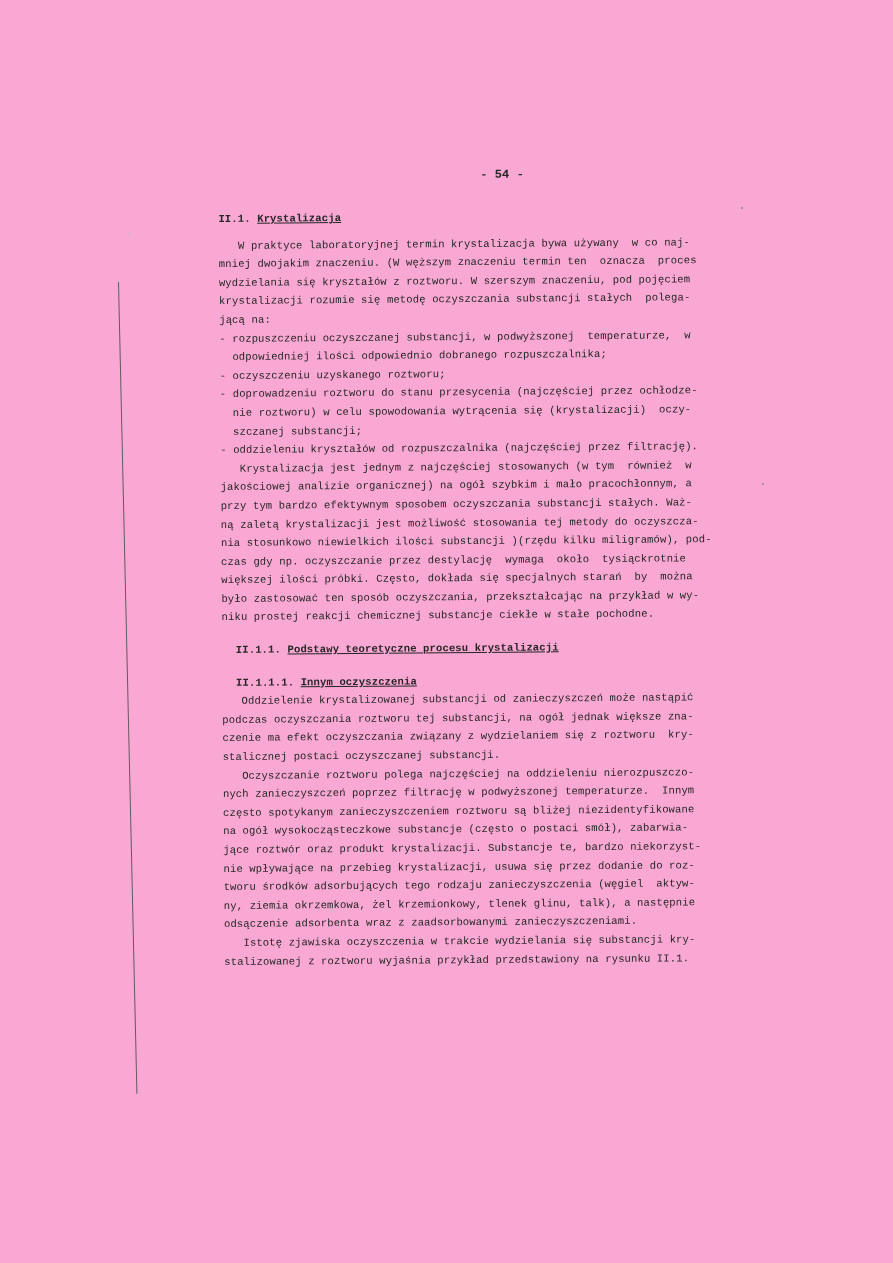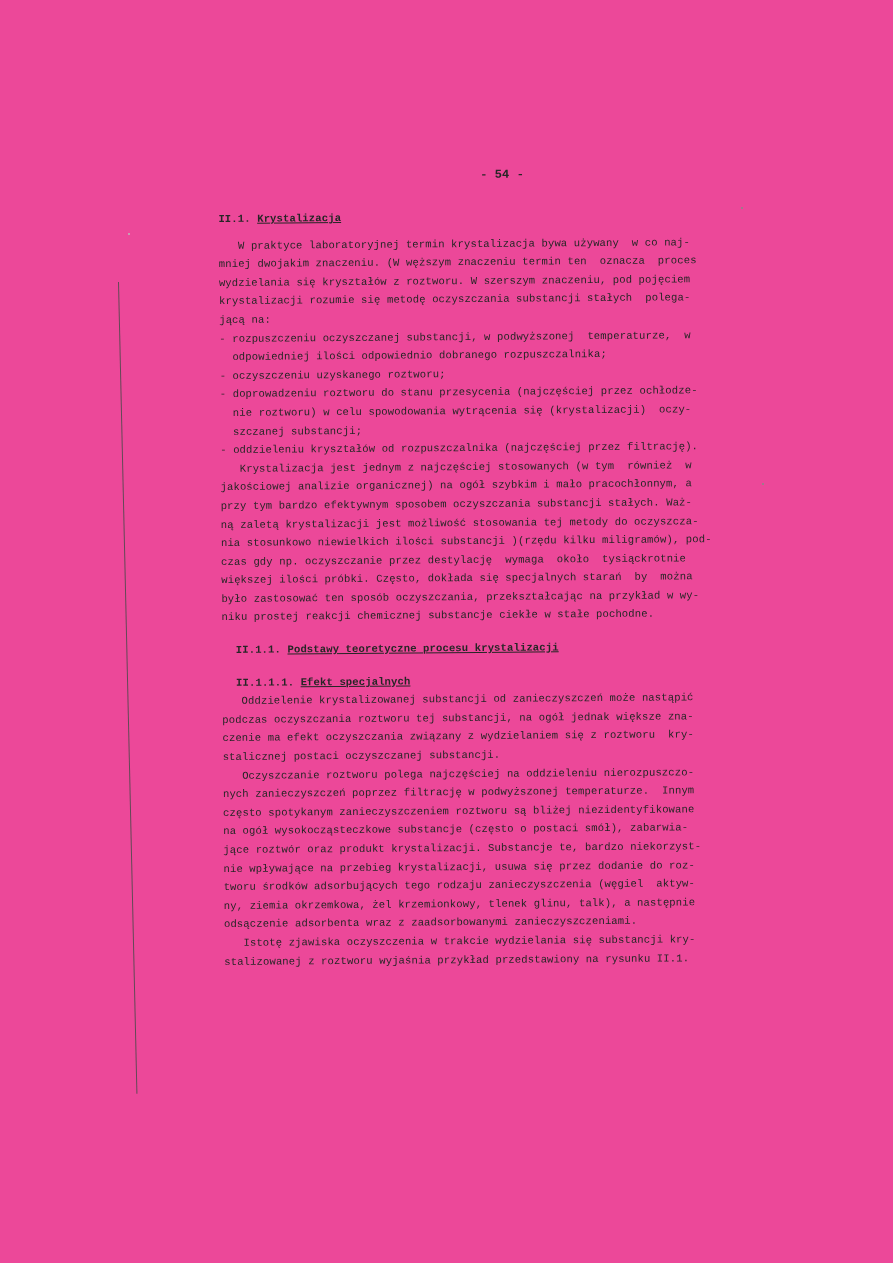--- a/index.html
+++ b/index.html
@@ -1,19 +1,19 @@
 <!DOCTYPE html>
 <html><head>
   <meta charset="utf-8">
   <style>
     html, body { margin: 0; padding: 0; background: #ffffff; }
     body { width: 893px; height: 1263px; position: relative; overflow: hidden; }
     .page {
       position: absolute; left: 0; top: 0; width: 893px; height: 1263px;
-      background: #ec4899;
+      background: #f9a8d4;
     }
     .margin-line {
       position: absolute; left: 118px; top: 282px; width: 1.4px; height: 812px;
       background: #4a4a4a; transform: rotate(-1.3deg); transform-origin: top left;
       opacity: 0.85;
     }
     .content {
       position: absolute; left: 218px; top: 170px; width: 560px;
       font-family: "Liberation Mono", "DejaVu Sans Mono", monospace;
       font-size: 10.6px; color: #262626; letter-spacing: 0.1px;
@@ -80,21 +80,21 @@
       <div class="line">czas gdy np. oczyszczanie przez destylację  wymaga  około  tysiąckrotnie</div>
       <div class="line">większej ilości próbki. Często, dokłada się specjalnych starań  by  można</div>
       <div class="line">było zastosować ten sposób oczyszczania, przekształcając na przykład w wy-</div>
       <div class="line">niku prostej reakcji chemicznej substancje ciekłe w stałe pochodne.</div>
     </div>
 
     <div class="gap-md"></div>
     <div class="line heading" style="padding-left:14px;"><span>II.1.1.</span> <span class="u">Podstawy teoretyczne procesu krystalizacji</span></div>
     <div class="gap-md"></div>
 
-    <div class="line heading" style="padding-left:14px;"><span>II.1.1.1.</span> <span class="u">Efekt specjalnych</span></div>
+    <div class="line heading" style="padding-left:14px;"><span>II.1.1.1.</span> <span class="u">Innym oczyszczenia</span></div>
 
     <div>
       <div class="line">   Oddzielenie krystalizowanej substancji od zanieczyszczeń może nastąpić</div>
       <div class="line">podczas oczyszczania roztworu tej substancji, na ogół jednak większe zna-</div>
       <div class="line">czenie ma efekt oczyszczania związany z wydzielaniem się z roztworu  kry-</div>
       <div class="line">stalicznej postaci oczyszczanej substancji.</div>
     </div>
 
     <div>
       <div class="line">   Oczyszczanie roztworu polega najczęściej na oddzieleniu nierozpuszczo-</div>

